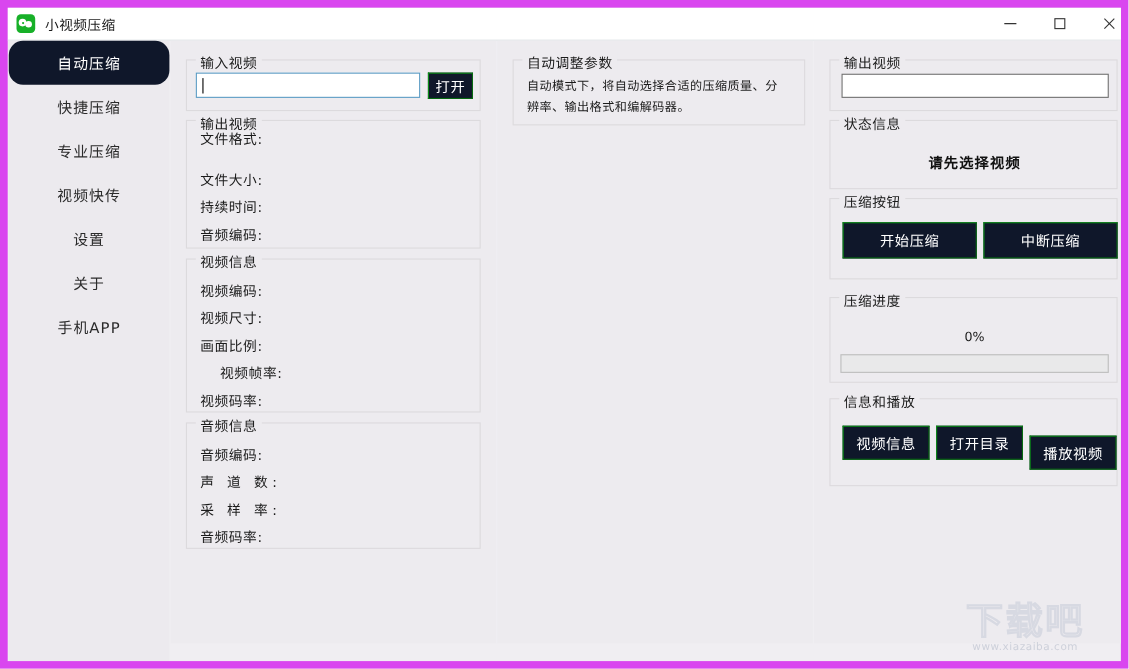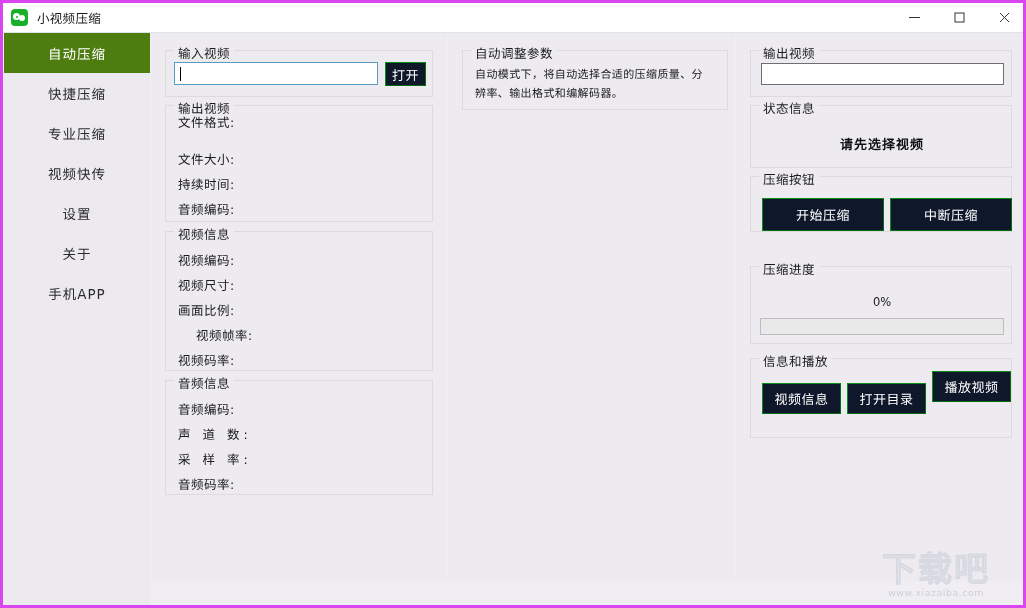--- a/index.html
+++ b/index.html
@@ -10,21 +10,21 @@
   body {
     font-family: "DejaVu Sans", "Liberation Sans", sans-serif;
     -webkit-font-smoothing: none;
   }
 
   #app {
     position: relative;
     width: 1026px;
     height: 608px;
     box-sizing: border-box;
-    border: 3px solid #d946ef;
+    border: 7px solid #d946ef;
     background: #f0eef2;
     overflow: hidden;
   }
 
   
   .titlebar {
     position: absolute;
     left: 0; top: 0;
     width: 1024px;
     height: 30px;
@@ -96,22 +96,23 @@
     height: 40px;
     display: flex;
     align-items: center;
     justify-content: center;
     font-size: 13.5px;
     color: #2b2b2b;
     letter-spacing: 1px;
     user-select: none;
   }
   .nav-item.active {
-    background: #4d7c0f;
+    background: #0f172a;
     color: #ffffff;
+    border-radius: 13px;
   }
 
   
   .col {
     position: absolute;
     top: 30px;
     background: #edebef;
     box-sizing: border-box;
   }
   .col-left   { left: 148px; width: 296px; height: 548px; }
@@ -345,37 +346,37 @@
       <div style="position:absolute; left:10px; top:12px;">
         <input class="text-input plain" style="width: 243px; height: 22px;" value="">
       </div>
     </div>
 
     <div class="group" style="left:14px; top:72px; width:262px; height:63px;">
       <div class="legend">状态信息</div>
       <div class="status-text" style="position:absolute; left:0; top:28px; width:262px;">请先选择视频</div>
     </div>
 
-    <div class="group" style="left:14px; top:143px; width:262px; height:56px;padding-left:24px;">
+    <div class="group" style="left:14px; top:143px; width:262px; height:74px;padding-left:24px;">
       <div class="legend">压缩按钮</div>
       <div class="gbtn" style="position:absolute; left:11px; top:21px; width:122px; height:33px;">开始压缩</div>
       <div class="gbtn" style="position:absolute; left:139px; top:21px; width:122px; height:33px;">中断压缩</div>
     </div>
 
     <div class="group" style="left:14px; top:233px; width:262px; height:78px;">
       <div class="legend">压缩进度</div>
       <div class="pct-text" style="position:absolute; left:0; top:28px; width:262px;">0%</div>
       <div class="progress-track" style="position:absolute; left:9px; top:51px; width:244px; height:17px;"></div>
     </div>
 
     <div class="group" style="left:14px; top:325px; width:262px; height:80px;">
       <div class="legend">信息和播放</div>
       <div class="gbtn" style="position:absolute; left:11px; top:24px; width:79px; height:31px;">视频信息</div>
       <div class="gbtn" style="position:absolute; left:96px; top:24px; width:79px; height:31px;">打开目录</div>
-      <div class="gbtn" style="position:absolute; left:181px; top:12px; width:79px; height:31px;">播放视频</div>
+      <div class="gbtn" style="position:absolute; left:181px; top:33px; width:79px; height:31px;">播放视频</div>
     </div>
   </div>
 
   <div class="watermark">
     <div class="wm-text">下载吧</div>
     <div class="wm-url">www.xiazaiba.com</div>
   </div>
 
 </div>
 

